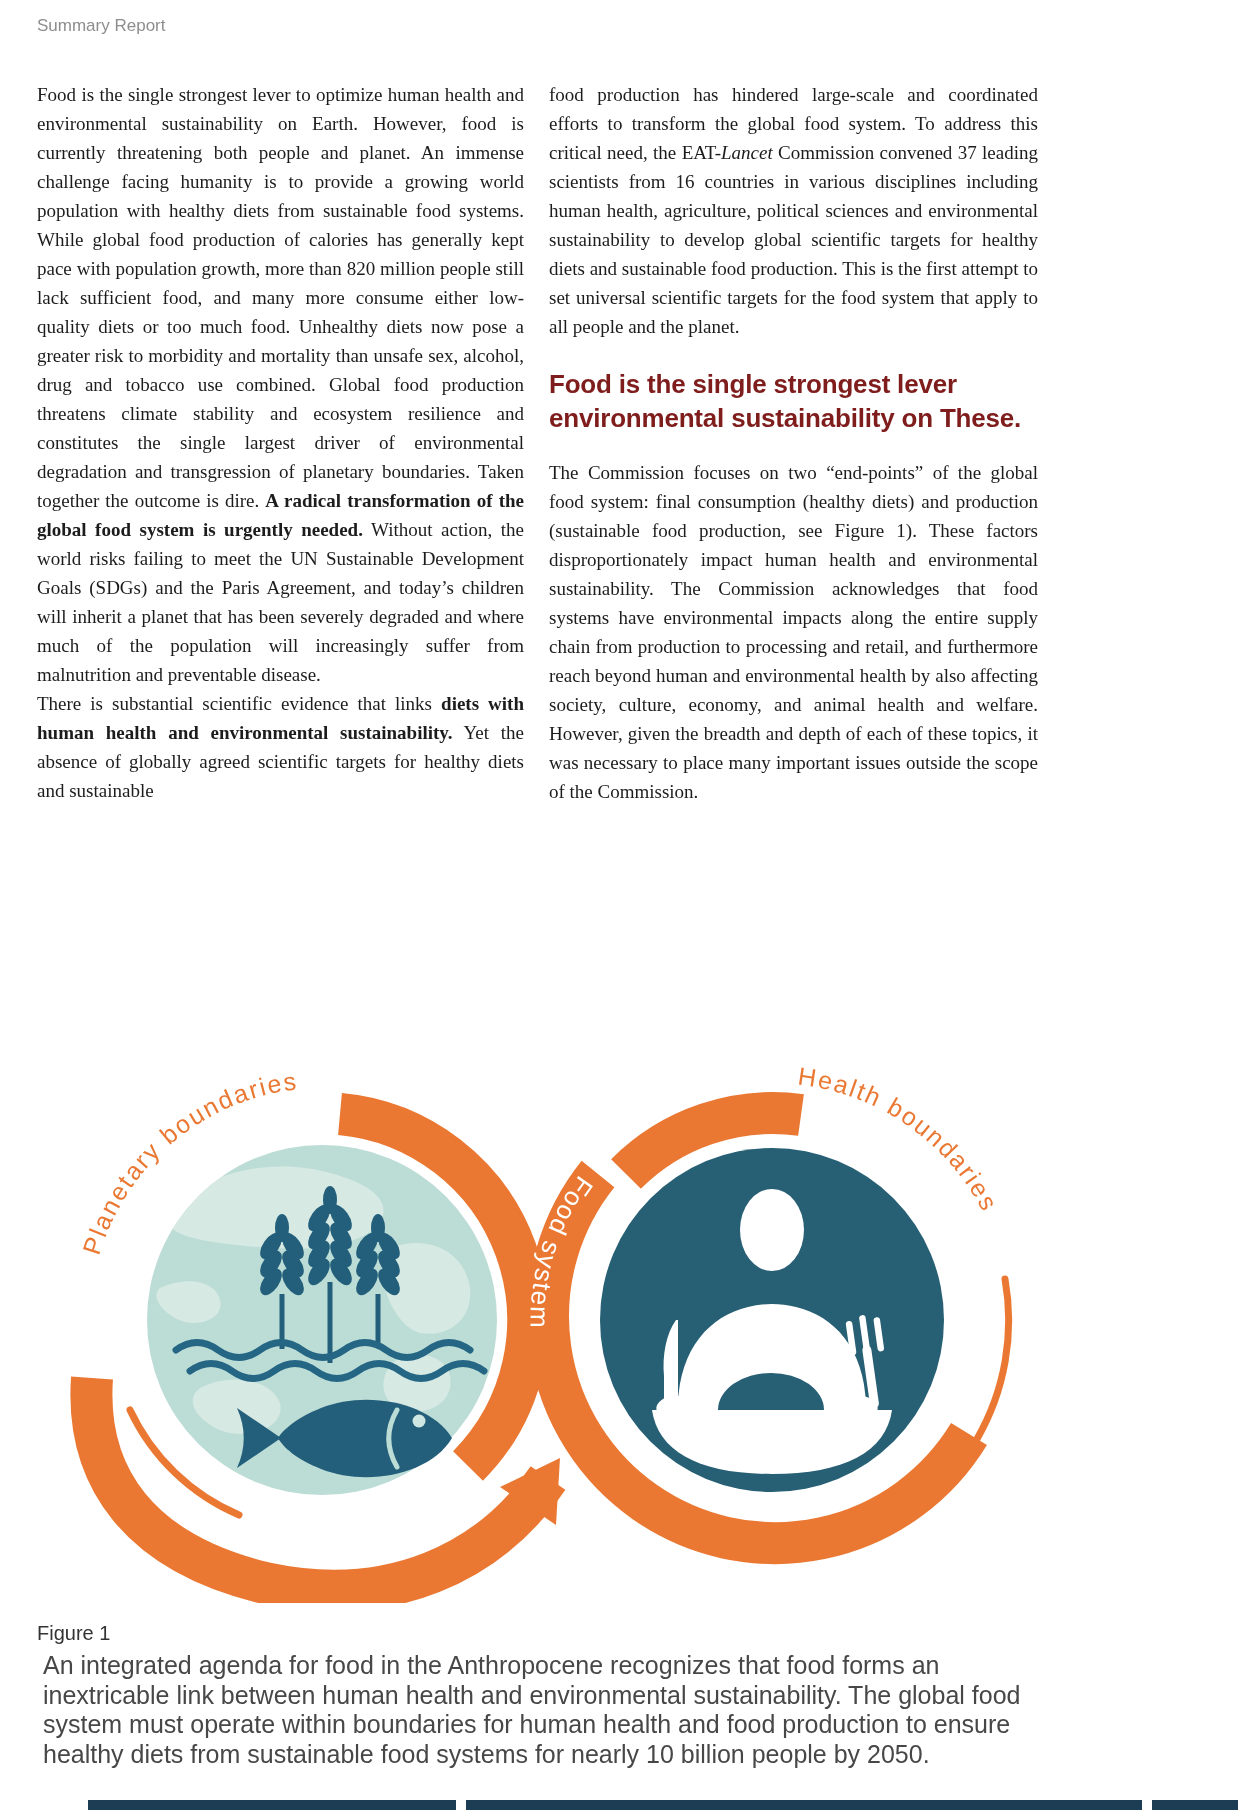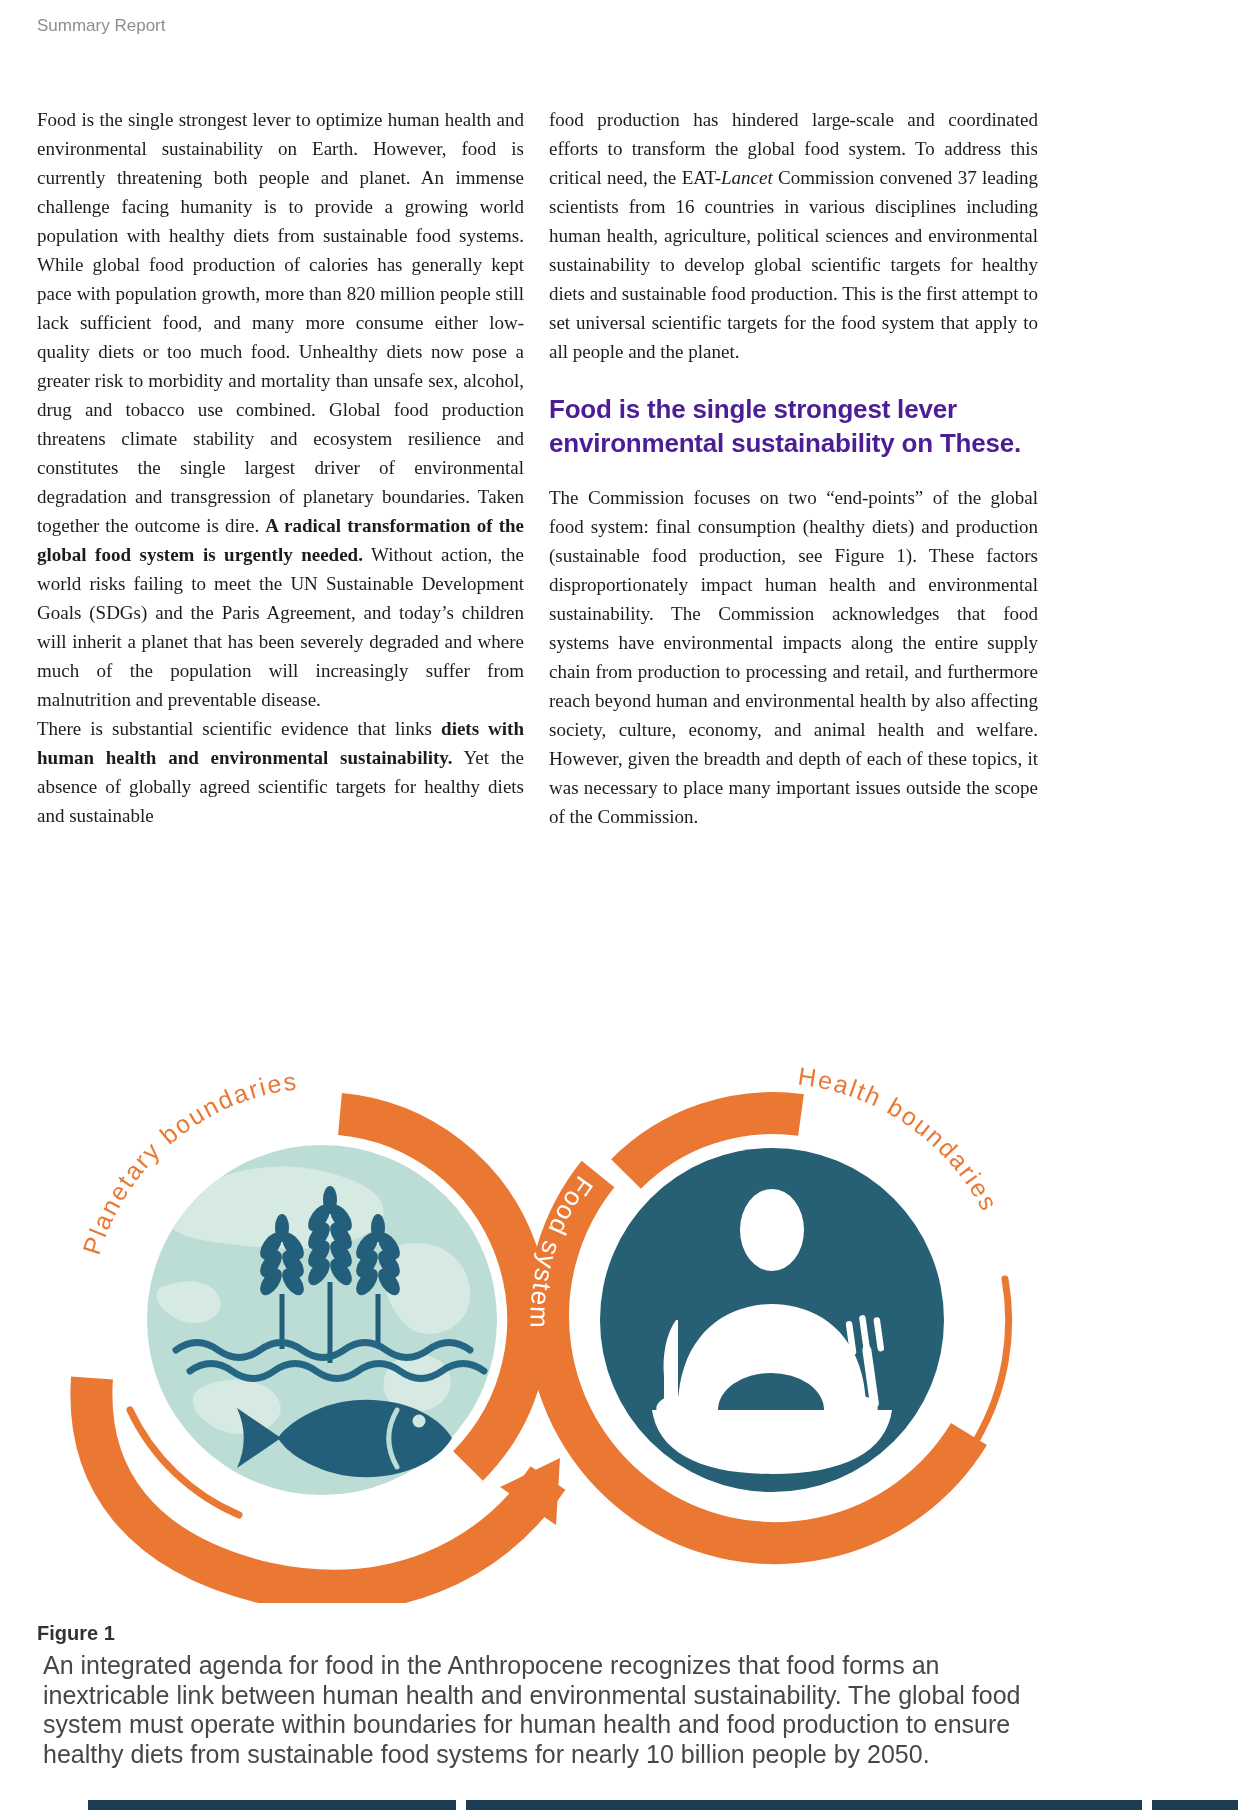--- a/index.html
+++ b/index.html
@@ -1,31 +1,31 @@
 <!DOCTYPE html>
 <html><head>
 <meta charset="utf-8">
 <style>
   html,body{margin:0;padding:0;background:#ffffff;}
   .page{position:relative;width:1238px;height:1810px;background:#ffffff;overflow:hidden;
         font-family:"Liberation Serif", serif;color:#1c1c1c;}
   .header-label{position:absolute;left:37px;top:16px;
         font-family:"Liberation Sans", sans-serif;font-size:17px;color:#8e8e8e;}
-  .col{position:absolute;top:105px;text-align:justify;font-size:19px;line-height:29px;}
+  .col{position:absolute;top:80px;text-align:justify;font-size:19px;line-height:29px;}
   .col-left{left:37px;width:487px;}
   .col-right{left:549px;width:489px;}
   .para{margin:0;}
   .para + .para{}
   .section-heading{margin:26px 0 23px 0;
         font-family:"Liberation Sans", sans-serif;font-weight:bold;
-        font-size:26px;line-height:34px;color:#4c1d95;letter-spacing:-0.2px;text-align:left;}
+        font-size:26px;line-height:34px;color:#7f1d1d;letter-spacing:-0.2px;text-align:left;}
   .figure-wrap{position:absolute;left:0;top:1058px;width:1238px;height:545px;}
   .caption{position:absolute;left:37px;top:1622px;width:1004px;
         font-family:"Liberation Sans", sans-serif;color:#474747;}
-  .caption .cap-title{font-weight:bold;font-size:20px;color:#333333;margin:0 0 2px 0;}
+  .caption .cap-title{font-weight:normal;font-size:20px;color:#333333;margin:0 0 2px 0;}
   .caption .cap-text{font-size:25px;line-height:29.5px;margin:6px;}
   .bottom-strip{position:absolute;top:1800px;height:10px;background:#1d3d54;}
   .strip-a{left:88px;width:368px;}
   .strip-b{left:466px;width:676px;}
   .strip-c{left:1152px;width:86px;}
   .curved-label{font-family:"Liberation Sans", sans-serif;font-size:25px;letter-spacing:2px;fill:#ea7832;}
   .band-label{font-family:"Liberation Sans", sans-serif;font-size:26px;letter-spacing:1.5px;fill:#ffffff;}
 </style>
 </head>
 <body>

